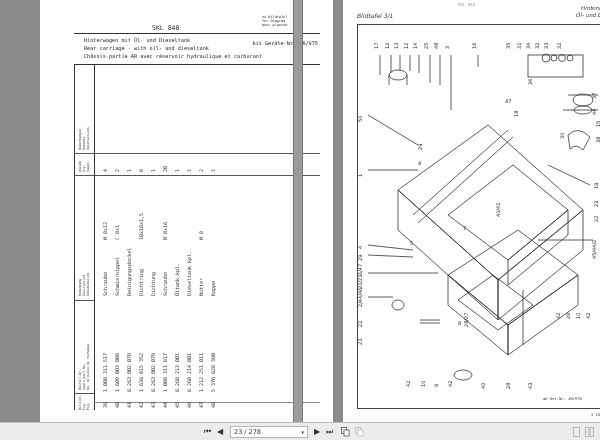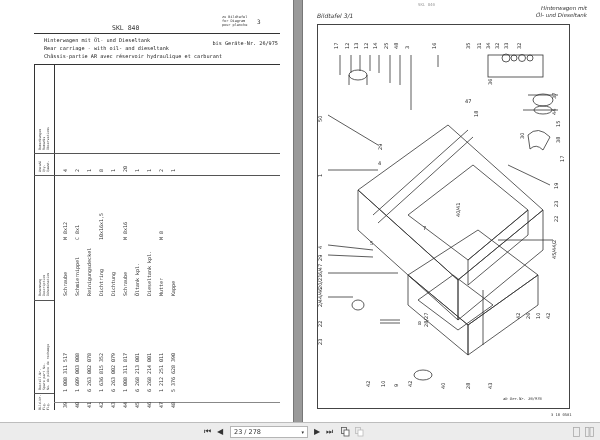--- a/index.html
+++ b/index.html
@@ -1,18 +1,18 @@
 <!DOCTYPE html>
 <html><head>
 <meta charset="utf-8">
 <style>
   * { box-sizing: border-box; margin: 0; padding: 0; }
   html, body { width: 600px; height: 440px; overflow: hidden; background: #7b7b7b; font-family: "DejaVu Sans Mono", monospace; }
   .viewer { position: absolute; left: 0; top: 0; width: 600px; height: 440px; background: #8a8a8a; }
-  .page { position: absolute; top: 0; background: #fff; height: 422px; overflow: hidden; }
+  .page { position: absolute; top: 0; background: #fff; height: 422px; overflow: hidden; margin-left: 40px; }
   .page.left { left: 0; width: 293px; }
   .page.right { left: 303px; width: 297px; }
   .gutter { position: absolute; left: 293px; top: 0; width: 10px; height: 422px; background: #9a9a9a; border-left: 1px solid #777; border-right: 1px solid #777; }
 
   
   .skl { position: absolute; left: 112px; top: 24px; font-size: 6.5px; color: #333; }
   .ref { position: absolute; left: 222px; top: 15px; font-size: 3.5px; line-height: 4px; color: #333; width: 30px; }
   .ref-num { position: absolute; left: 257px; top: 18px; font-size: 6px; color: #333; }
   .title-box { position: absolute; left: 34px; top: 33px; width: 246px; height: 32px; border-top: 1px solid #333; border-bottom: 1px solid #333; }
   .title-line { position: absolute; left: 10px; font-size: 5.2px; color: #222; white-space: nowrap; }

